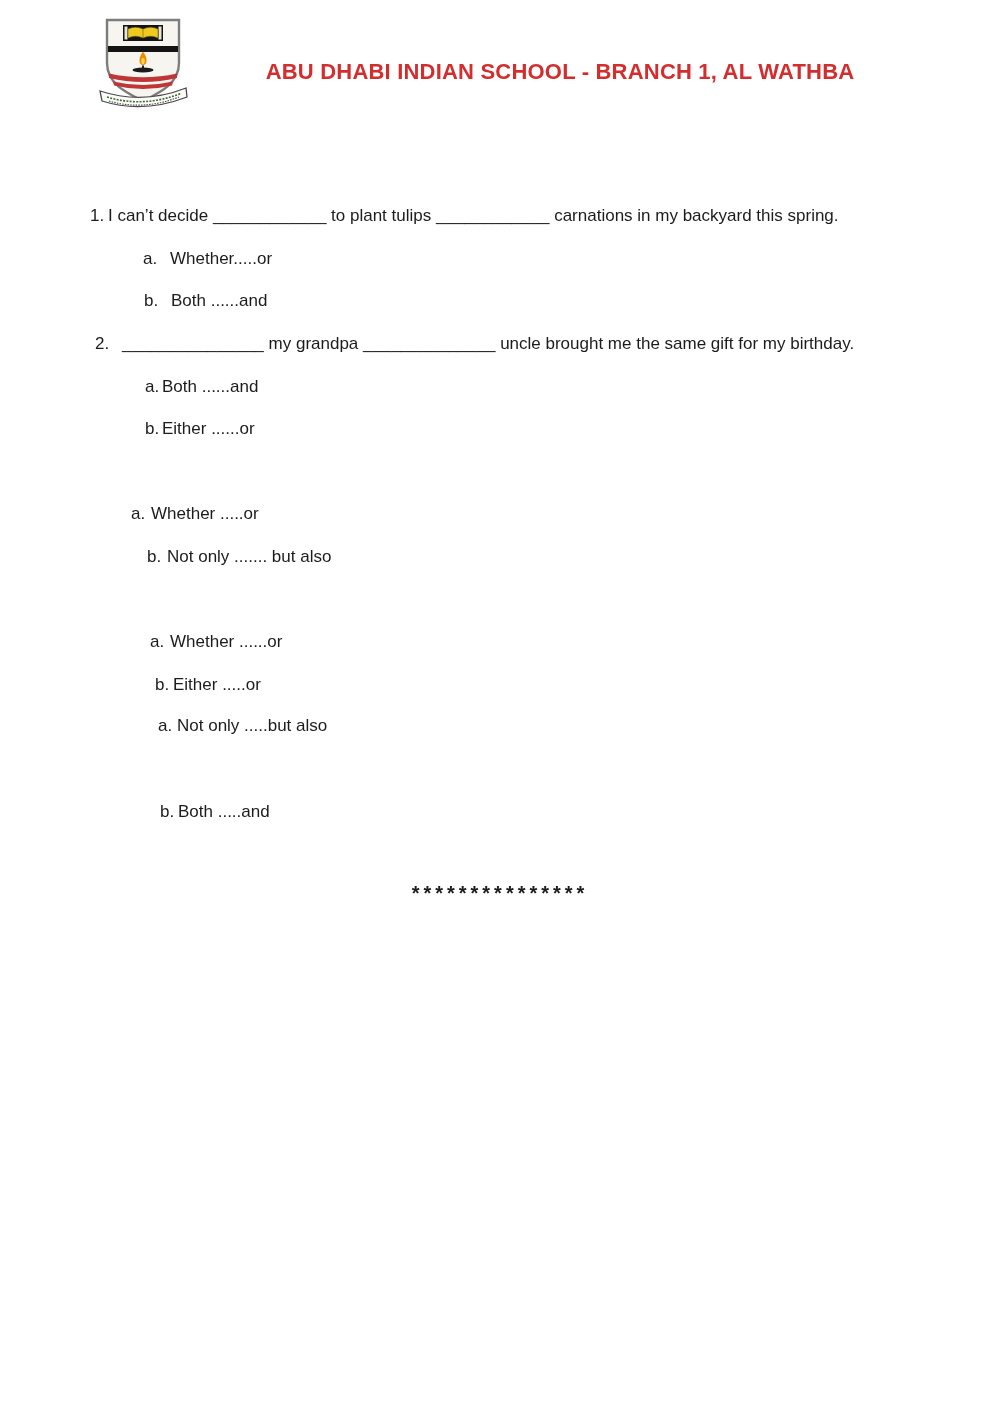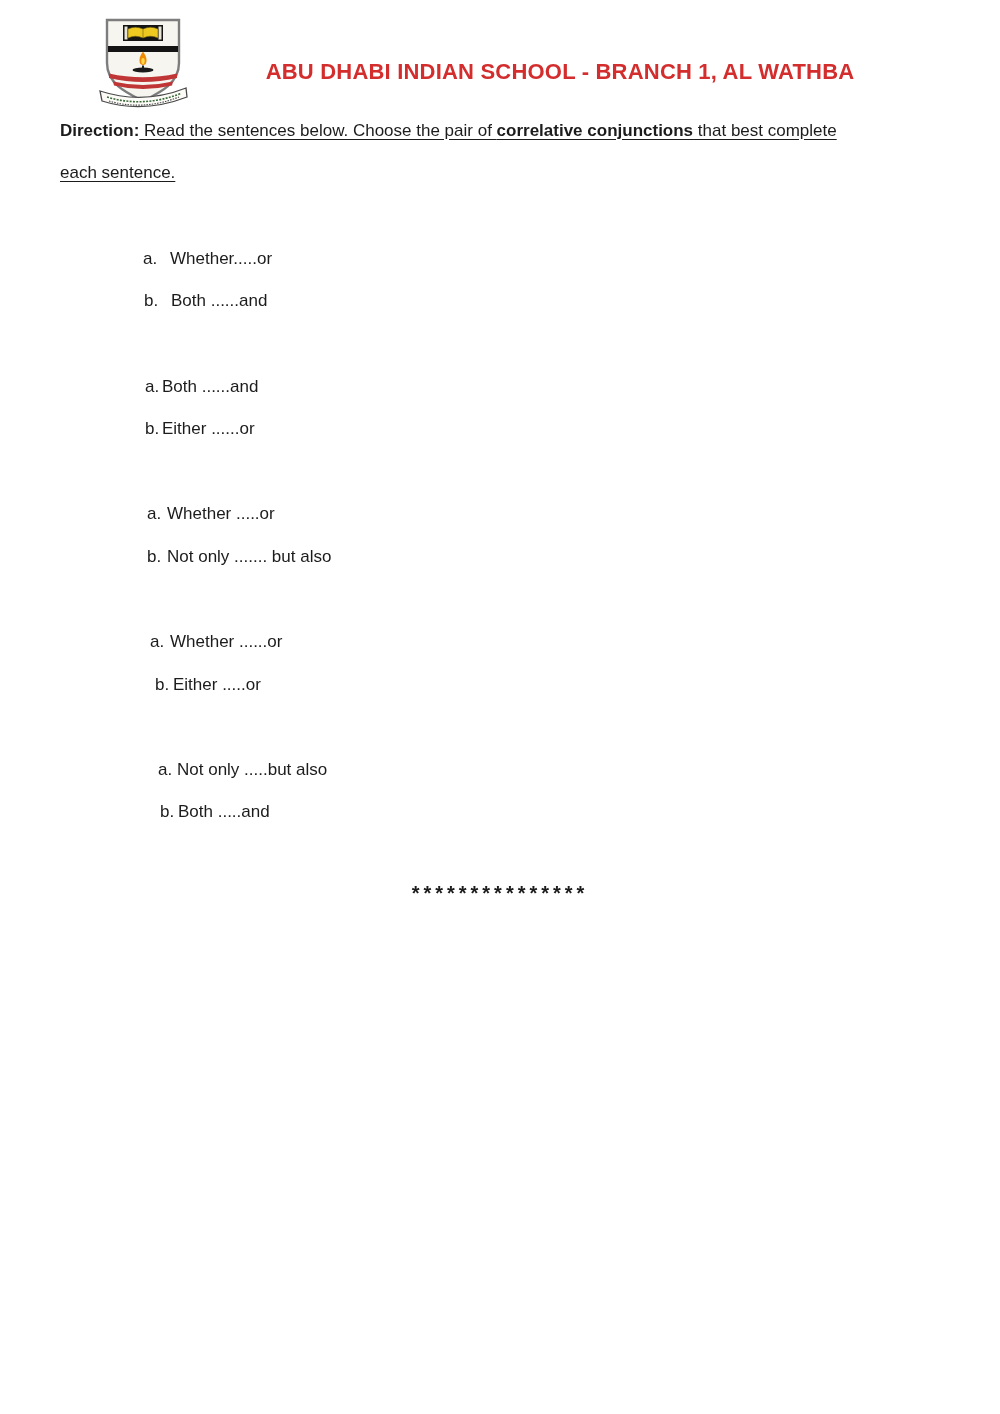--- a/index.html
+++ b/index.html
@@ -63,51 +63,56 @@
       <path d="M16 63.5 Q46 70.5 76 63.5 L75 67.5 Q46 74.5 17 67.5 Z" fill="#c03535"></path>
 
       <path d="M3 73 Q46 87 89 70 L90 79 Q46 96 5 83 Z" fill="#fcfbf8" stroke="#4a4a4a" stroke-width="1.3"></path>
       <path d="M10 79 Q46 90 84 75.5" stroke="#3a6b3a" stroke-width="1.6" stroke-dasharray="2 1.3" fill="none"></path>
       <path d="M12 83 Q46 93 82 79" stroke="#4a4a4a" stroke-width="1.1" stroke-dasharray="1.5 1.2" fill="none"></path>
     </svg>
   </div>
 
   <h1 class="title">ABU DHABI INDIAN SCHOOL - BRANCH 1, AL WATHBA</h1>
 
-  <p class="direction"><span class="b">Direction:</span><span class="u"> Read the sentences below. Choose the pair of </span><span class="b u">correlative conjunctions</span><span class="u"> that best complete each sentence.</span></p>
 
+  <div class="row" style="top:205px;left:90px">
+    <span class="qnum" style="width:18px">1.</span><span class="qtext">I can’t decide ____________ to plant tulips ____________ carnations in my backyard this spring.</span>
+  </div>
   <div class="row" style="top:248px;left:143px">
     <span class="optlabel" style="width:27px">a.</span><span>Whether.....or</span>
   </div>
   <div class="row" style="top:290px;left:144px">
     <span class="optlabel" style="width:27px">b.</span><span>Both ......and</span>
   </div>
 
+  <div class="row" style="top:333px;left:95px">
+    <span class="qnum" style="width:27px">2.</span><span class="qtext">_______________ my grandpa ______________ uncle brought me the same gift for my birthday.</span>
+  </div>
   <div class="row" style="top:376px;left:145px">
     <span class="optlabel" style="width:17px">a.</span><span>Both ......and</span>
   </div>
   <div class="row" style="top:418px;left:145px">
     <span class="optlabel" style="width:17px">b.</span><span>Either ......or</span>
   </div>
 
-  <div class="row" style="top:503px;left:147px">
+  <div class="row" style="top:503px;left:131px">
     <span class="optlabel" style="width:20px">a.</span><span>Whether .....or</span>
   </div>
   <div class="row" style="top:546px;left:147px">
     <span class="optlabel" style="width:20px">b.</span><span>Not only ....... but also</span>
   </div>
 
   <div class="row" style="top:631px;left:150px">
     <span class="optlabel" style="width:20px">a.</span><span>Whether ......or</span>
   </div>
   <div class="row" style="top:674px;left:155px">
     <span class="optlabel" style="width:18px">b.</span><span>Either .....or</span>
   </div>
 
-  <div class="row" style="top:759px;left:158px">
+  <div class="row" style="top:715px;left:158px">
     <span class="optlabel" style="width:19px">a.</span><span>Not only .....but also</span>
   </div>
   <div class="row" style="top:801px;left:160px">
     <span class="optlabel" style="width:18px">b.</span><span>Both .....and</span>
   </div>
 
   <div class="separator">***************</div>
 
 </div>
 

